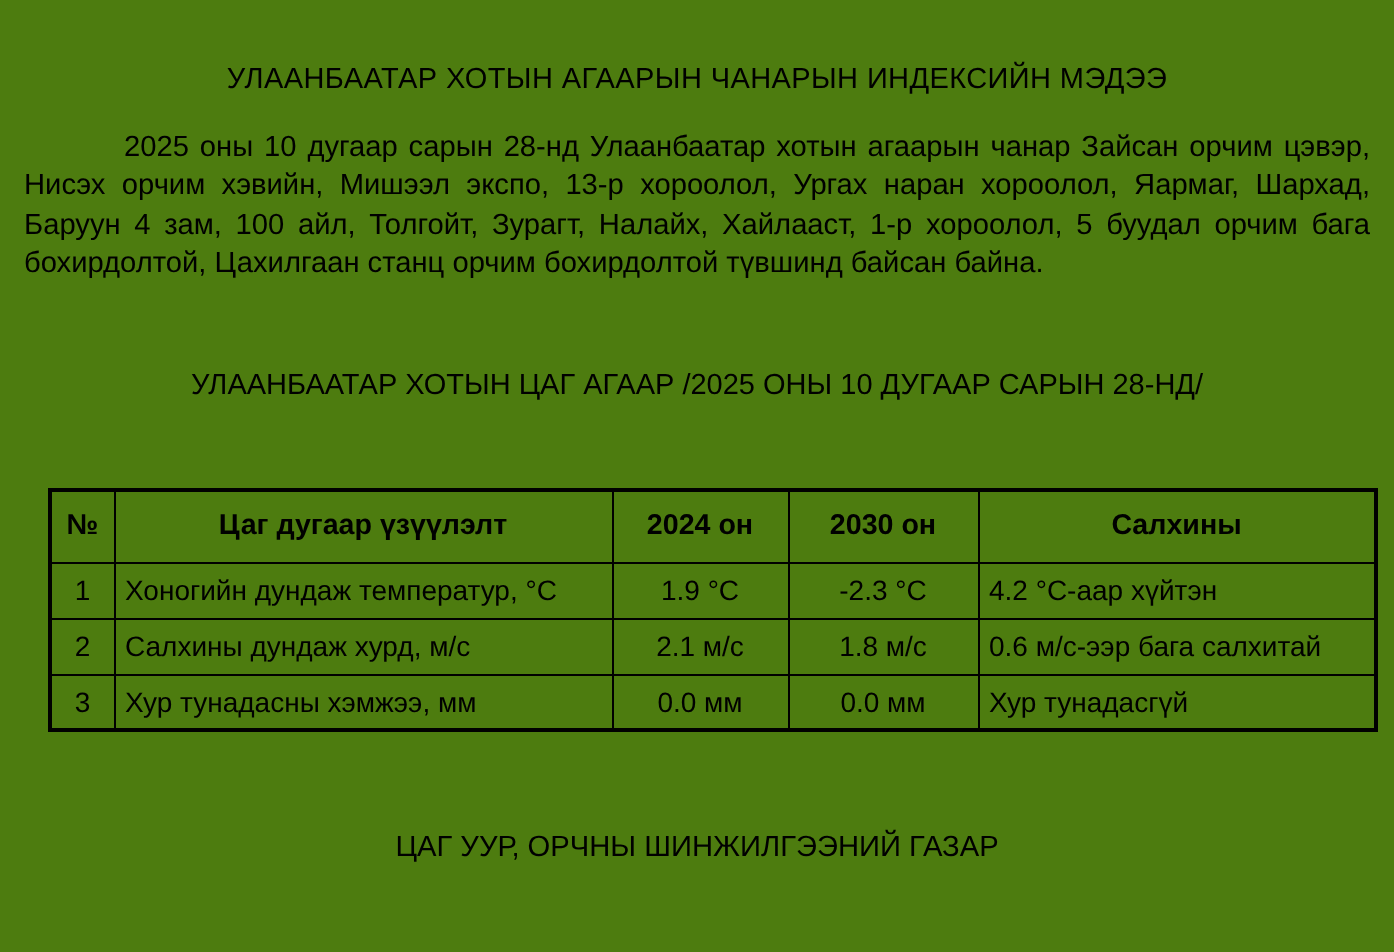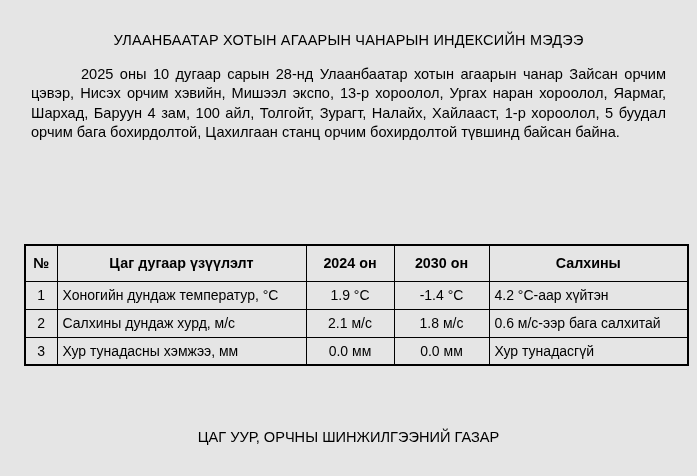--- a/index.html
+++ b/index.html
@@ -4,36 +4,36 @@
 <style>
   html, body {
     margin: 0;
     padding: 0;
     background: #ffffff;
   }
   .page {
     position: relative;
     width: 697px;
     height: 476px;
-    background: #e5e5e5;
+    background: #4d7c0f;
     color: #000000;
     font-family: "Liberation Sans", "DejaVu Sans", sans-serif;
     overflow: hidden;
     box-sizing: border-box;
     padding-top: 32px;
   }
   .doc-title {
     text-align: center;
     font-size: 14.5px;
     font-weight: 400;
     letter-spacing: 0.2px;
     margin: 0 20px 17px 20px;
   }
   .doc-paragraph {
-    margin: 0 31px;
+    margin: 0 12px;
     font-size: 14.6px;
     line-height: 19.3px;
     text-align: justify;
     text-indent: 50px;
   }
   .doc-subtitle {
     text-align: center;
     font-size: 14.5px;
     font-weight: 400;
     margin: 43px 20px 0 20px;
@@ -67,36 +67,37 @@
   .col-ind   { width: 249px; }
   .col-y2024 { width: 88px; }
   .col-y2025 { width: 95px; }
   .col-note  { width: 199px; }
   .cell-center { text-align: center; }
   .cell-left   { text-align: left; padding-left: 8px; }
   .footer {
     position: absolute;
     left: 0;
     right: 0;
-    top: 424px;
+    top: 411px;
     text-align: center;
     font-size: 14.6px;
     line-height: 27px;
     font-weight: 400;
   }
 </style>
 </head>
 <body>
 
 <div class="page">
 
   <div class="doc-title">УЛААНБААТАР ХОТЫН АГААРЫН ЧАНАРЫН ИНДЕКСИЙН МЭДЭЭ</div>
 
   <p class="doc-paragraph">2025 оны 10 дугаар сарын 28-нд Улаанбаатар хотын агаарын чанар Зайсан орчим цэвэр, Нисэх орчим хэвийн, Мишээл экспо, 13-р хороолол, Ургах наран хороолол, Яармаг, Шархад, Баруун 4 зам, 100 айл, Толгойт, Зурагт, Налайх, Хайлааст, 1-р хороолол, 5 буудал орчим бага бохирдолтой, Цахилгаан станц орчим бохирдолтой түвшинд байсан байна.</p>
 
+  <div class="doc-subtitle">УЛААНБААТАР ХОТЫН ЦАГ АГААР /2025 ОНЫ 10 ДУГААР САРЫН 28-НД/</div>
 
   <table class="weather-table">
     <colgroup>
       <col class="col-num">
       <col class="col-ind">
       <col class="col-y2024">
       <col class="col-y2025">
       <col class="col-note">
     </colgroup>
     <thead>
@@ -106,21 +107,21 @@
           <th>2024 он</th>
           <th>2030 он</th>
           <th>Салхины</th>
         </tr>
     </thead>
     <tbody id="table-body">
         <tr>
           <td class="cell-center">1</td>
           <td class="cell-left">Хоногийн дундаж температур, °C</td>
           <td class="cell-center">1.9 °C</td>
-          <td class="cell-center">-1.4 °C</td>
+          <td class="cell-center">-2.3 °C</td>
           <td class="cell-left">4.2 °C-аар хүйтэн</td>
         </tr>
         <tr>
           <td class="cell-center">2</td>
           <td class="cell-left">Салхины дундаж хурд, м/с</td>
           <td class="cell-center">2.1 м/с</td>
           <td class="cell-center">1.8 м/с</td>
           <td class="cell-left">0.6 м/с-ээр бага салхитай</td>
         </tr>
         <tr>

